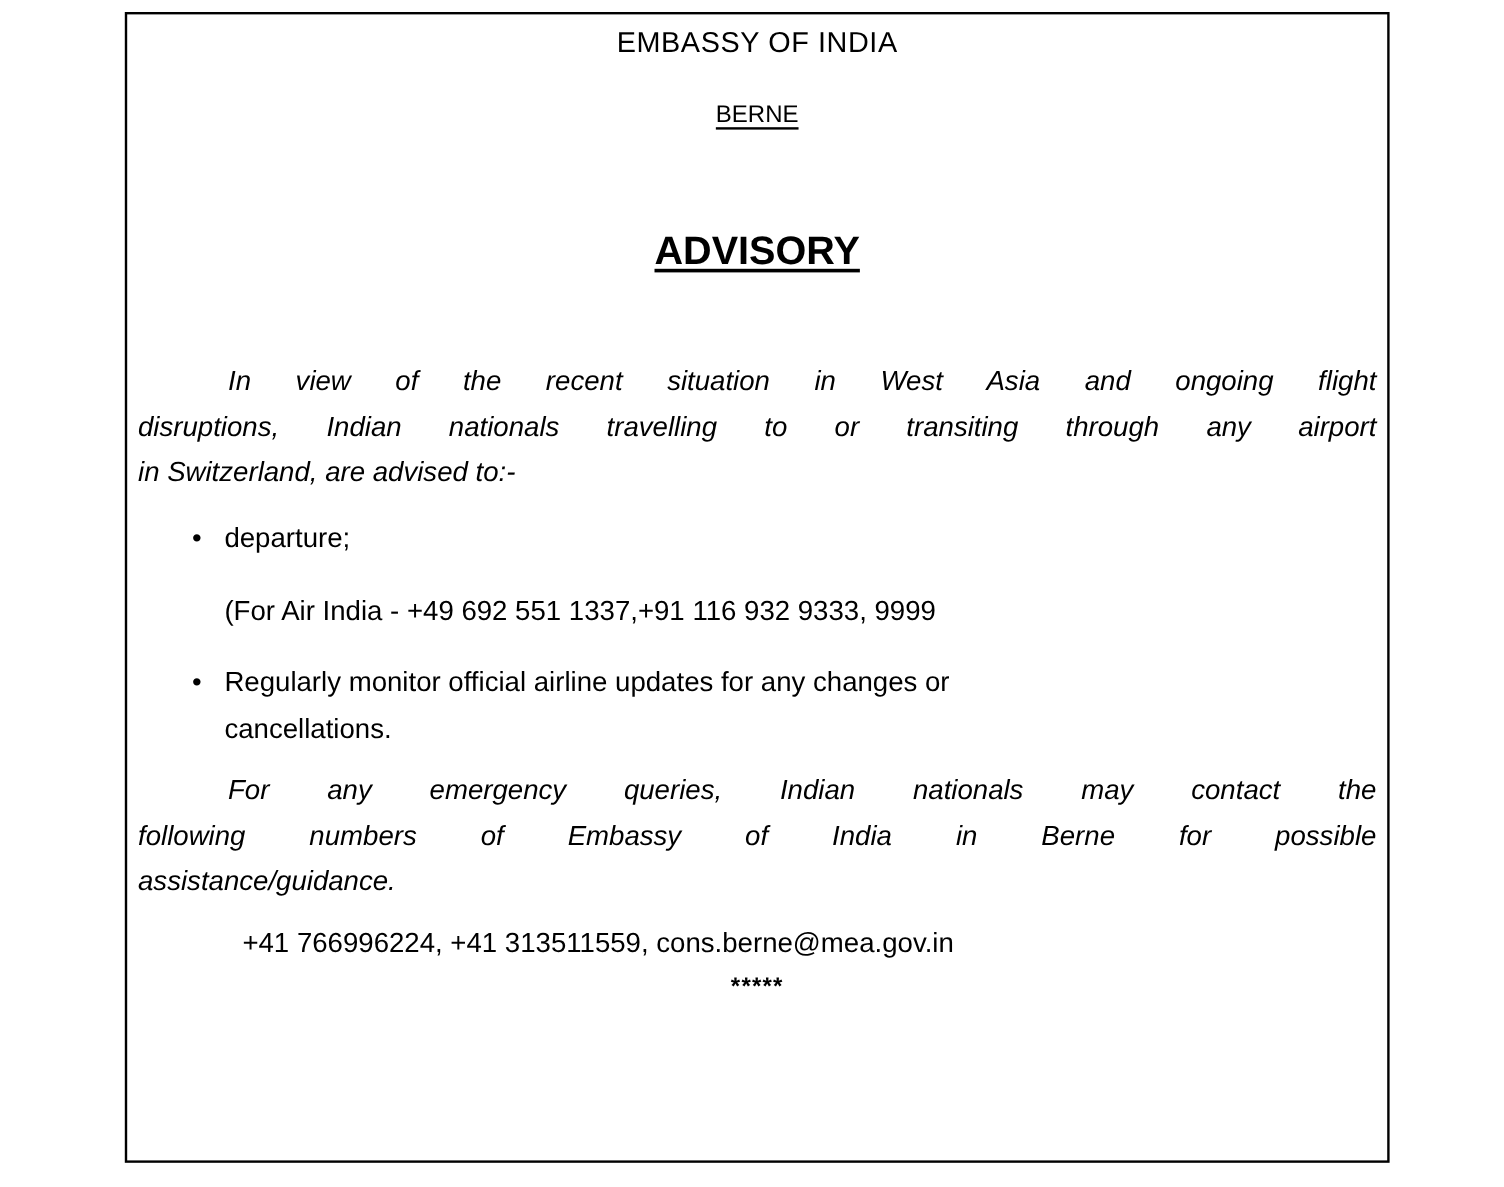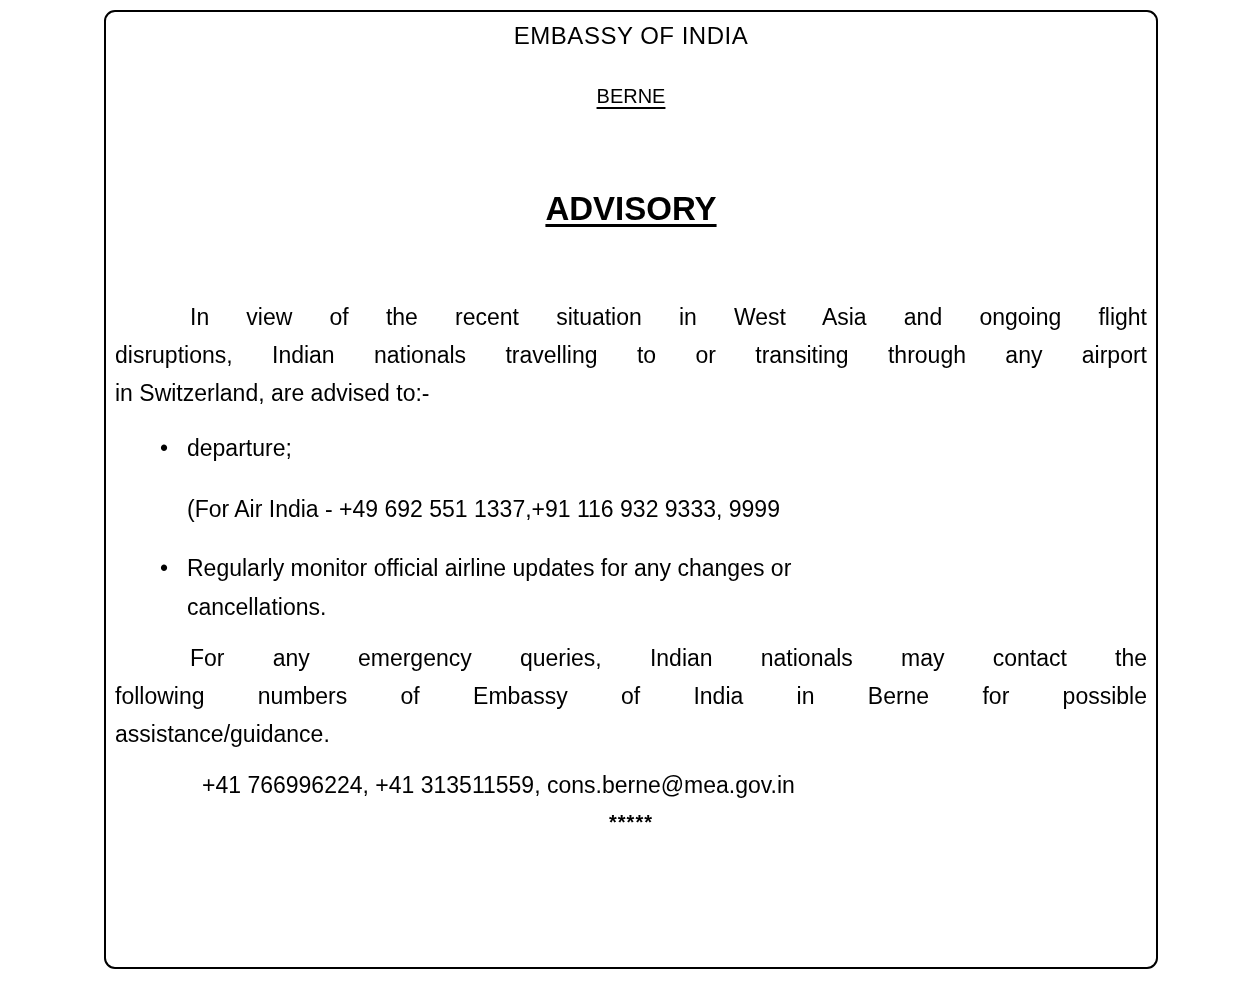--- a/index.html
+++ b/index.html
@@ -1,15 +1,15 @@
 <!DOCTYPE html>
 <html><head>
 <meta charset="utf-8">
 <style>
-  * { margin: 0; padding: 0; box-sizing: border-box; border-radius: 11px; }
+  * { margin: 0; padding: 0; box-sizing: border-box; }
   html, body {
     background: #ffffff;
     font-family: "Liberation Sans", "DejaVu Sans", sans-serif;
     color: #000000;
   }
   .canvas {
     position: relative;
     width: 1253px;
     height: 989px;
     background: #ffffff;
@@ -40,21 +40,21 @@
   }
   .h-title {
     text-align: center;
     font-size: 33px;
     line-height: 34px;
     margin-top: 80px;
     font-weight: bold;
   }
   .u { text-decoration: underline; text-underline-offset: 4px; }
   .body-block { font-size: 23px; }
-  .para { line-height: 38px; }
+  .para { line-height: 38px; font-style: italic; }
   .intro { margin-top: 72px; }
   
   .jl { text-align: justify; text-align-last: justify; }
   .ll { text-align: left; }
   .ind { padding-left: 75px; }
   .bullet-row {
     display: flex;
     padding-left: 45px;
     margin-top: 15px;
   }

